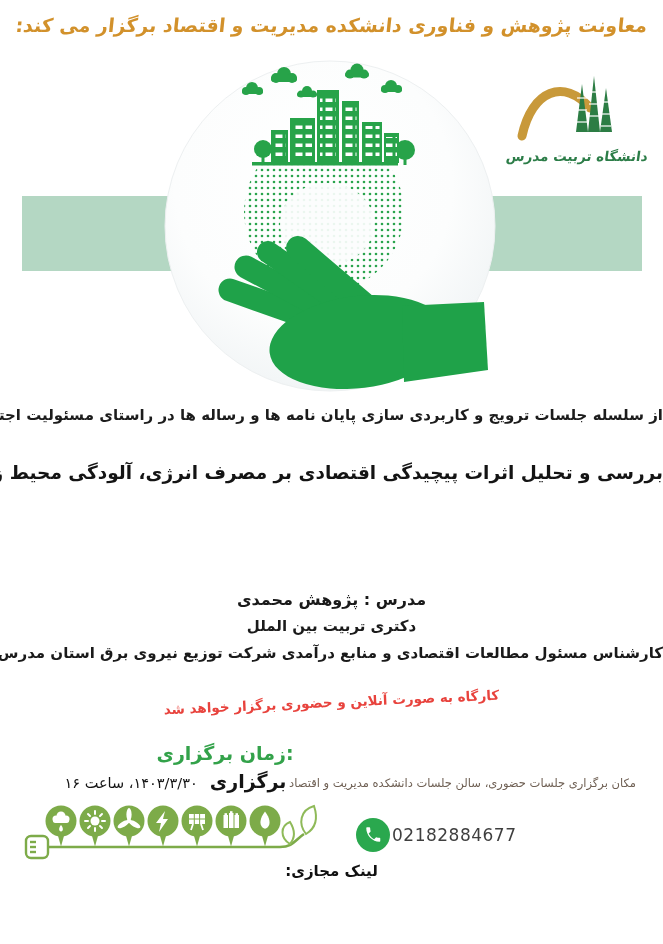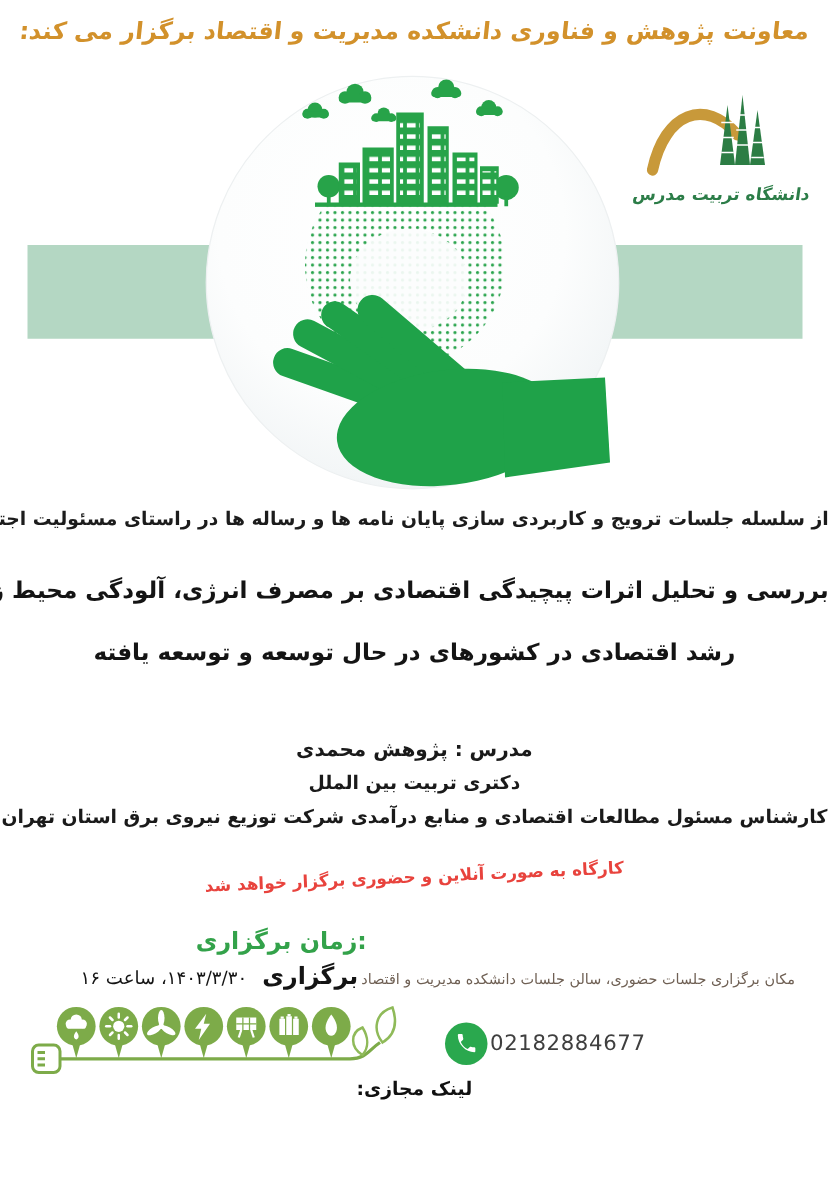--- a/index.html
+++ b/index.html
@@ -161,25 +161,24 @@
           <ellipse cx="195" cy="282" rx="90" ry="46" transform="rotate(-7 195 282)"></ellipse>
           <polygon points="238,246 320,242 324,310 240,322"></polygon>
         </g>
       </g>
     </svg>
   </div>
 
   <div class="abs ctr rtl series">از سلسله جلسات ترویج و کاربردی سازی پایان نامه ها و رساله ها در راستای مسئولیت اجتماعی</div>
 
   <div class="abs ctr rtl title-line t1">بررسی و تحلیل اثرات پیچیدگی اقتصادی بر مصرف انرژی، آلودگی محیط زیست و</div>
-  <div class="abs ctr rtl title-line t2">رشد اقتصادی در کشورهای در حال توسعه و توسعه یافته</div>
 
   <div class="abs ctr rtl inst-name">مدرس : پژوهش محمدی</div>
   <div class="abs ctr rtl inst-degree">دکتری تربیت بین الملل</div>
-  <div class="abs ctr rtl inst-pos">کارشناس مسئول مطالعات اقتصادی و منابع درآمدی شرکت توزیع نیروی برق استان تهران</div>
+  <div class="abs ctr rtl inst-pos">کارشناس مسئول مطالعات اقتصادی و منابع درآمدی شرکت توزیع نیروی برق استان مدرس</div>
 
   <div class="abs ctr rtl note-red">کارگاه به صورت آنلاین و حضوری برگزار خواهد شد</div>
 
   <div class="abs sched-head">زمان برگزاری:</div>
   <div class="abs sched-date">
     <span class="day">برگزاری</span>
     <span class="dt">۱۴۰۳/۳/۳۰، ساعت ۱۶</span>
   </div>
   <div class="abs loc-note">مکان برگزاری جلسات حضوری، سالن جلسات دانشکده مدیریت و اقتصاد</div>
 

